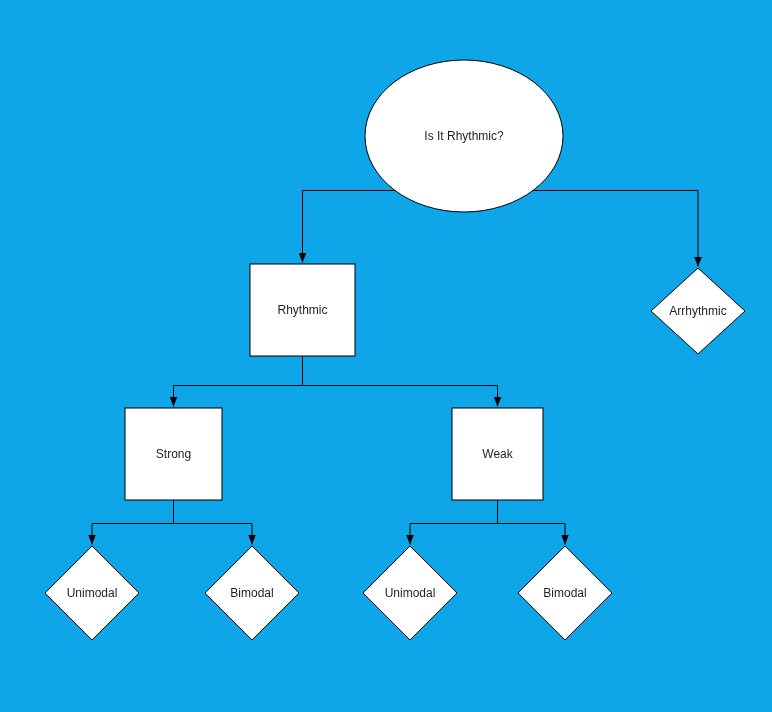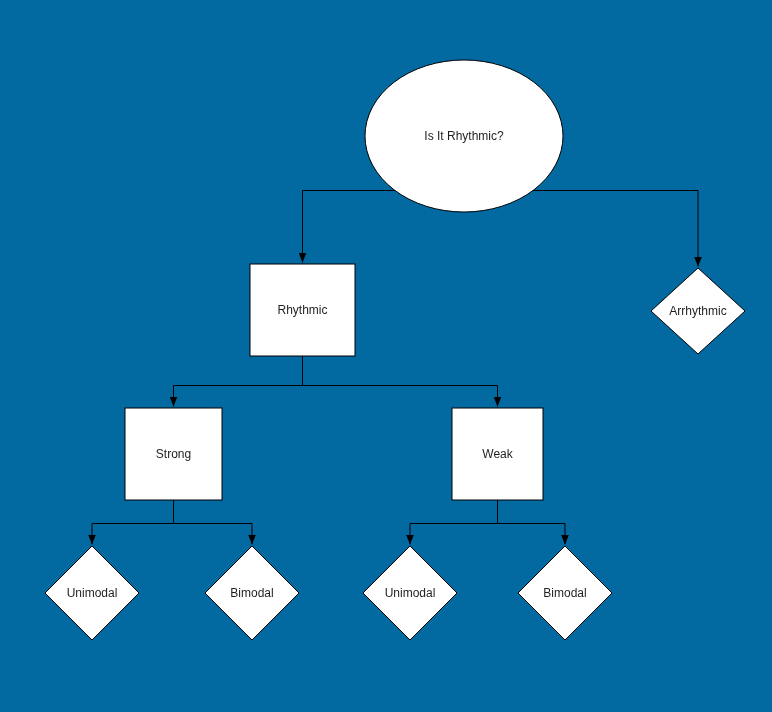--- a/index.html
+++ b/index.html
@@ -10,21 +10,21 @@
   body {
     width: 772px;
     height: 712px;
     font-family: "Liberation Sans", sans-serif;
     overflow: hidden;
   }
   .canvas {
     position: relative;
     width: 772px;
     height: 712px;
-    background: #0369a1;
+    background: #0ea5e9;
   }
   .canvas svg {
     position: absolute;
     top: 0;
     left: 0;
     display: block;
   }
   .edge {
     fill: none;
     stroke: #000000;

